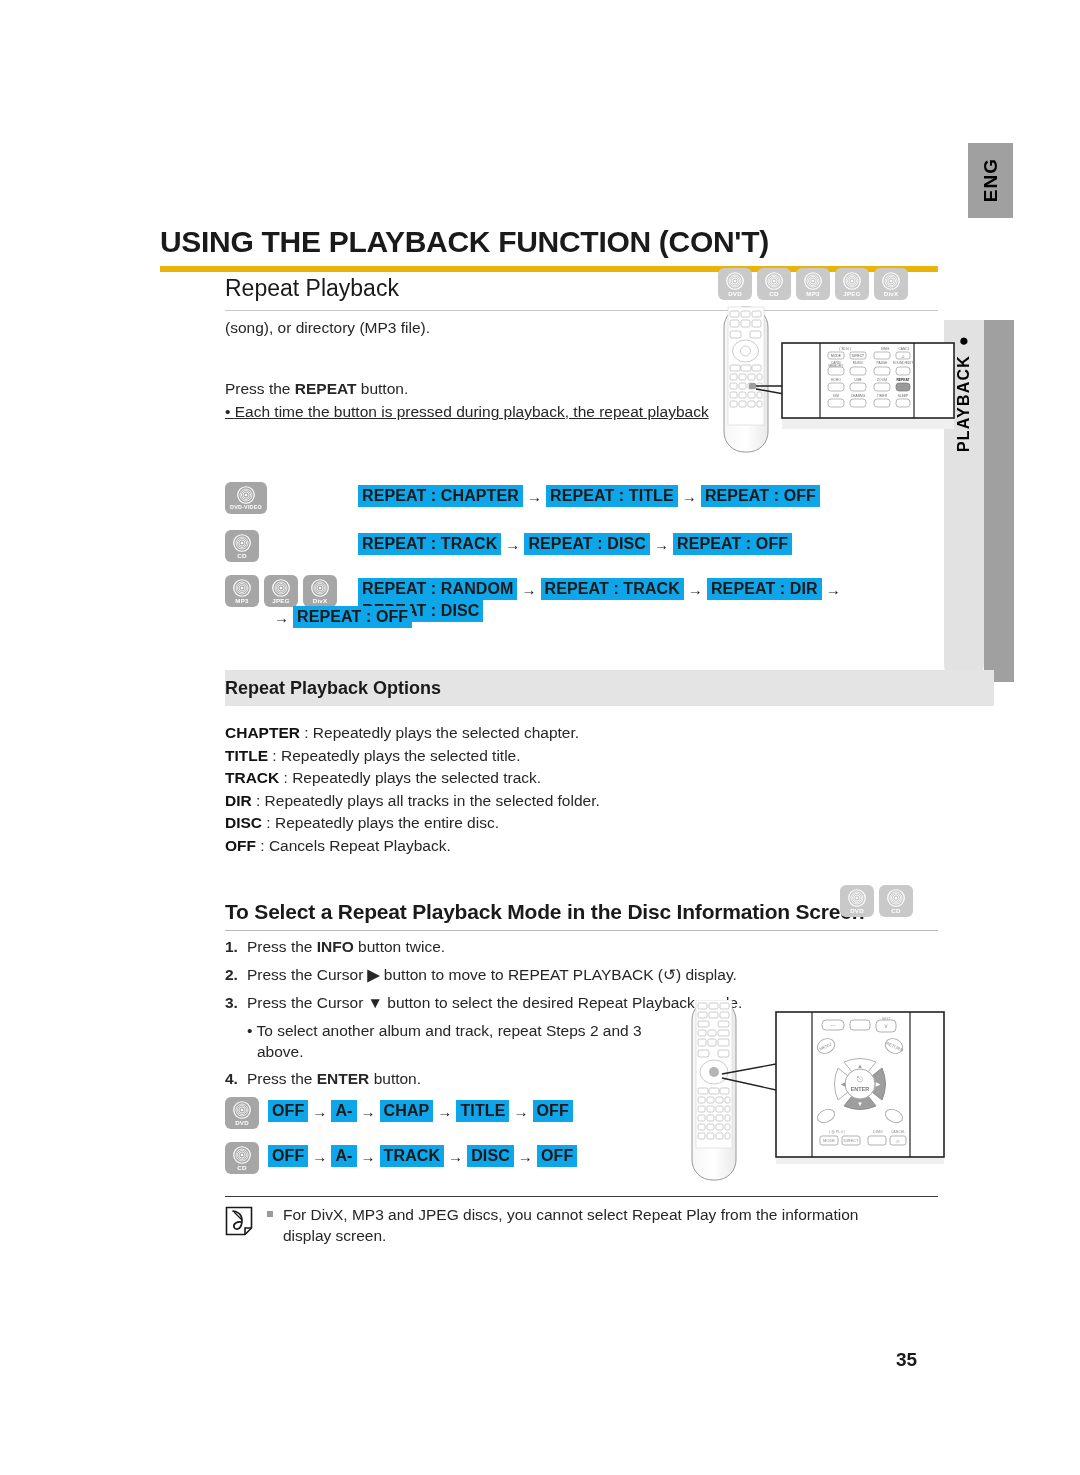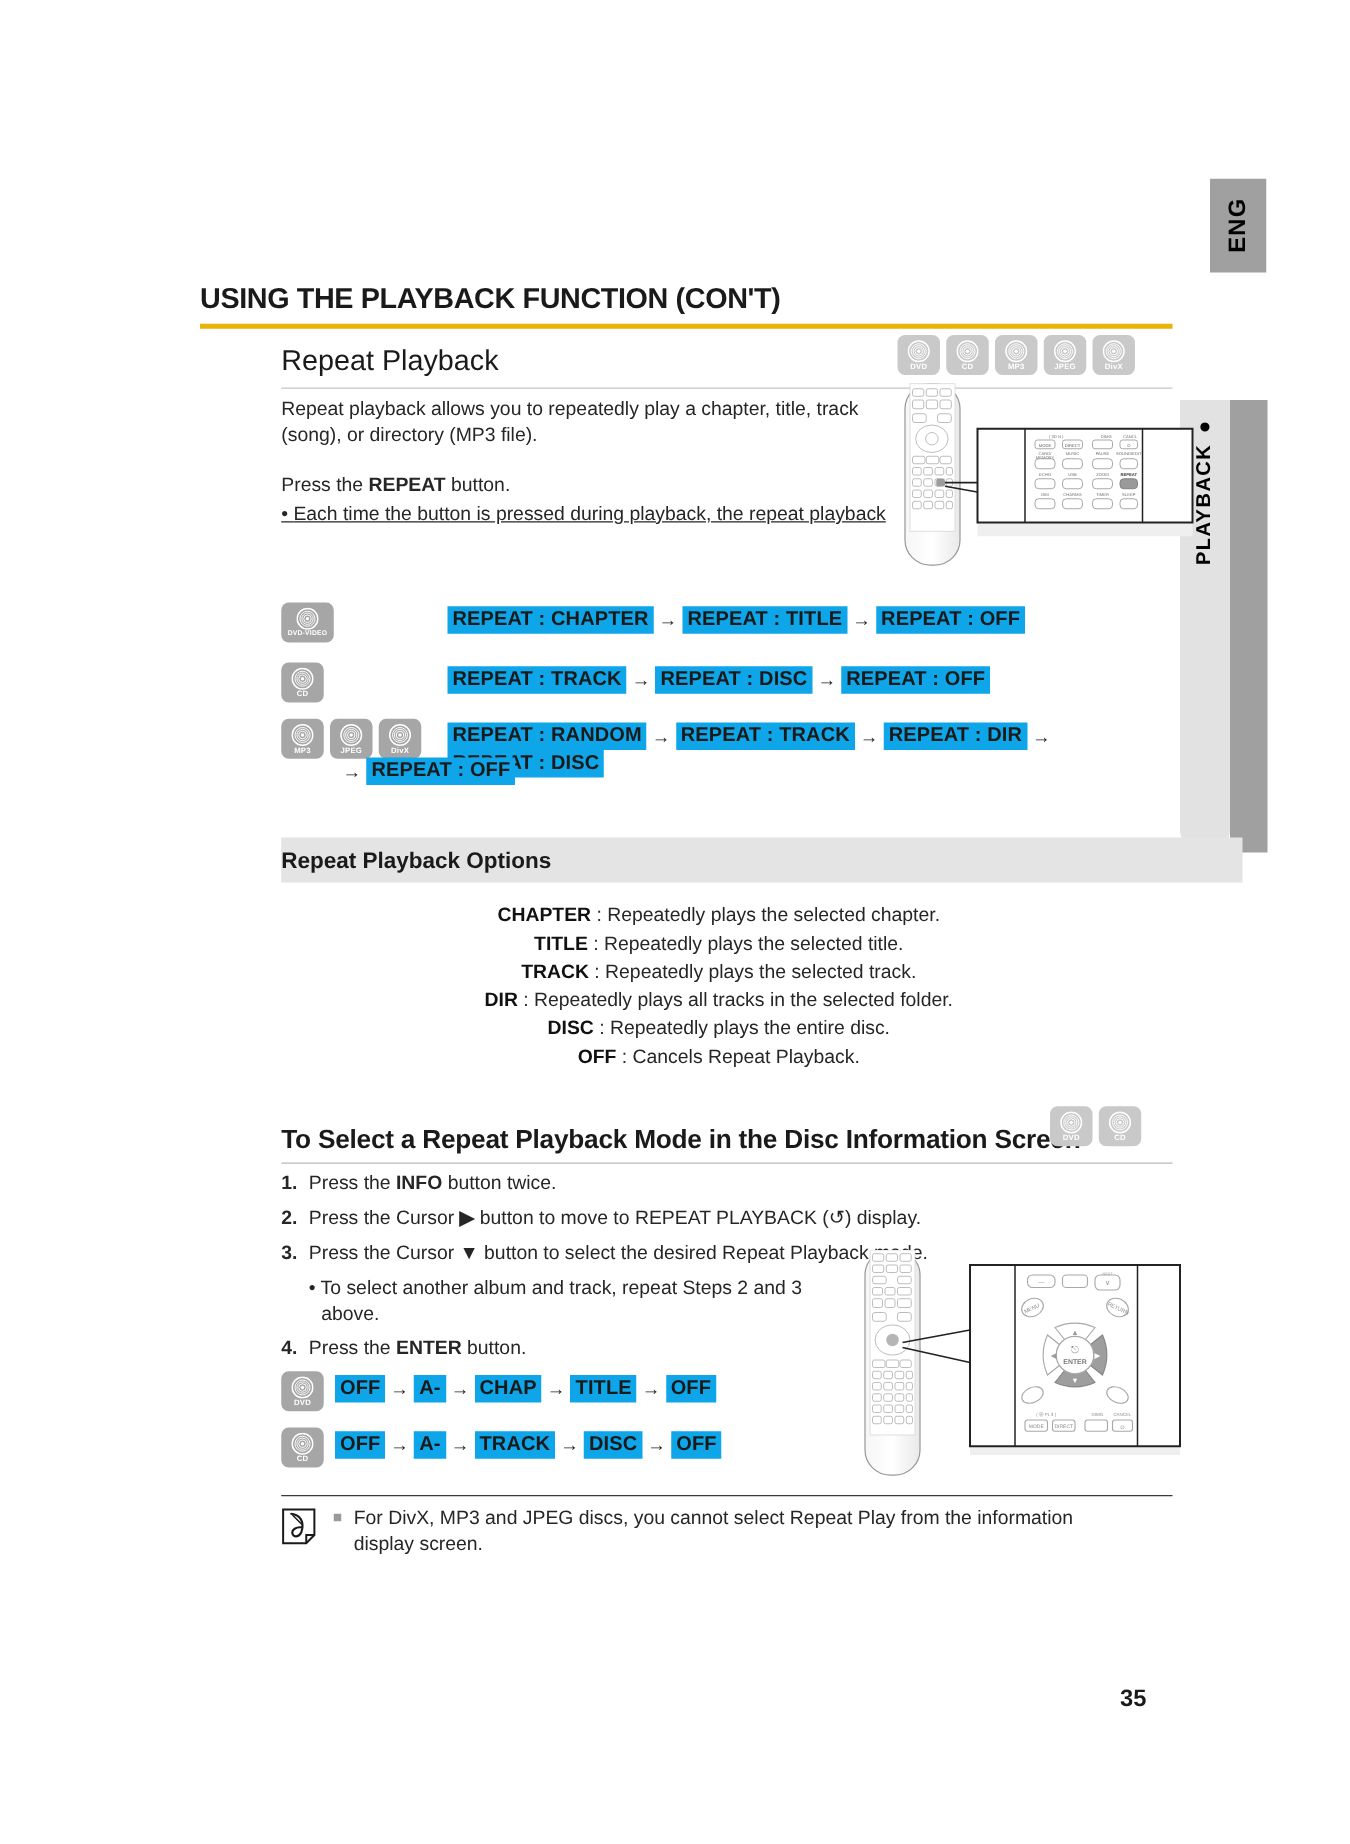--- a/index.html
+++ b/index.html
@@ -80,25 +80,25 @@
     letter-spacing: 1.2px;
     color: #000;
   }
 
   
   .page-title {
     position: absolute;
     left: 160px;
     top: 225px;
     width: 778px;
-    font-size: 23px;
+    font-size: 30px;
     font-weight: bold;
     letter-spacing: -0.3px;
     padding-bottom: 7px;
-    border-bottom: 4px solid #eab308;
+    border-bottom: 6px solid #eab308;
     box-sizing: border-box;
   }
 
   
   .h2-row {
     position: absolute;
     left: 225px;
     top: 275px;
     width: 713px;
   }
@@ -193,21 +193,20 @@
   }
 
   .opt-list {
     position: absolute;
     left: 225px;
     top: 722px;
     width: 700px;
     font-size: 15.5px;
     line-height: 22.5px;
     color: #262626;
-    text-align: center;
   }
   .opt-list .k { font-weight: bold; color:#111; }
 
   
   .h3-row {
     position: absolute;
     left: 225px;
     top: 900px;
     width: 713px;
   }
@@ -368,21 +367,20 @@
           <circle cx="12" cy="12" r="6" fill="none" stroke="#ffffff" stroke-width="1"></circle>
           <circle cx="12" cy="12" r="4" fill="none" stroke="#ffffff" stroke-width="1"></circle>
           <circle cx="12" cy="12" r="1.8" fill="#ffffff"></circle>
         </svg>
       </span>
       <span class="disc-label">DivX</span>
     </div>
   </div>
 
 <div class="body-text" style="left:225px; top:317px; width:480px;">
-  <div>Repeat playback allows you to repeatedly play a chapter, title, track</div>
   <div>(song), or directory (MP3 file).</div>
 </div>
 
 <div class="body-text" style="left:225px; top:378px; width:490px;">
   <div><span>Press the </span><b>REPEAT</b><span> button.</span></div>
 </div>
 
 <div class="body-text" style="left:225px; top:401px; width:500px;text-decoration:underline;">
   <div class="bullet-line">• <span>Each time the button is pressed during playback, the repeat playback</span></div>
 </div>

